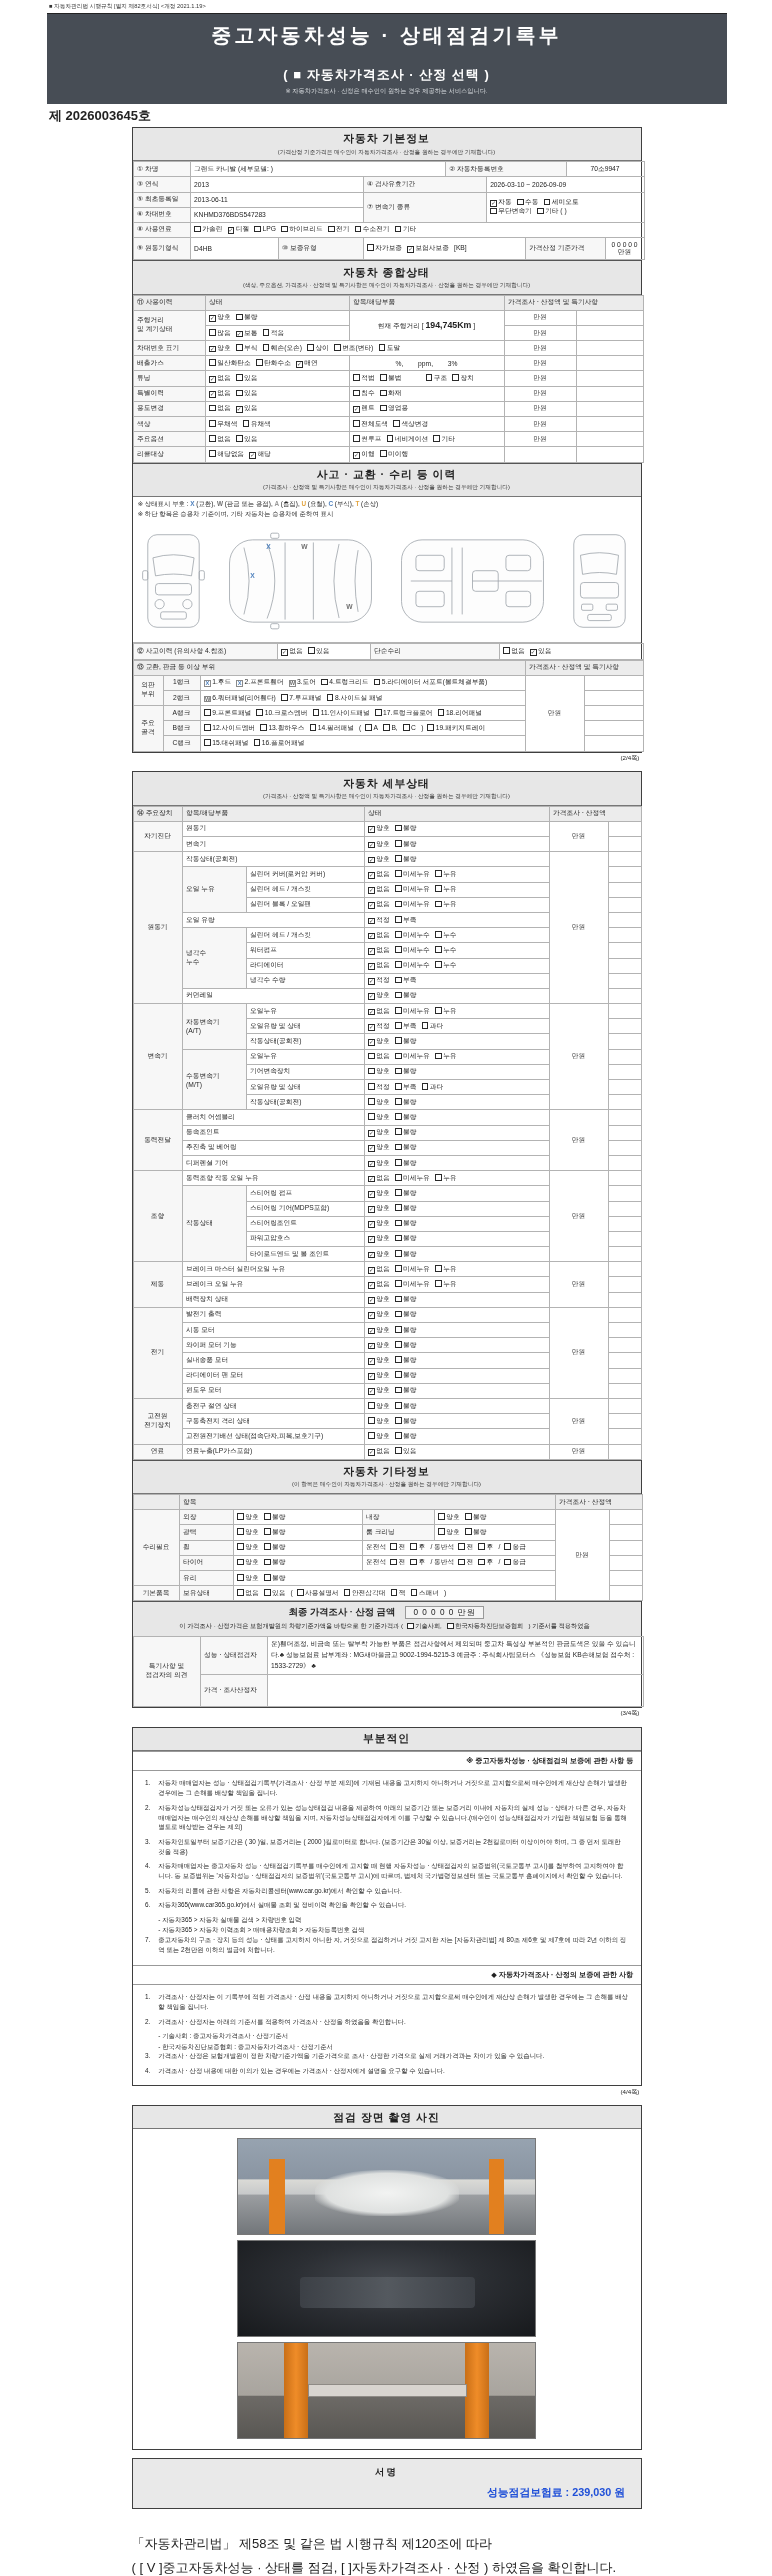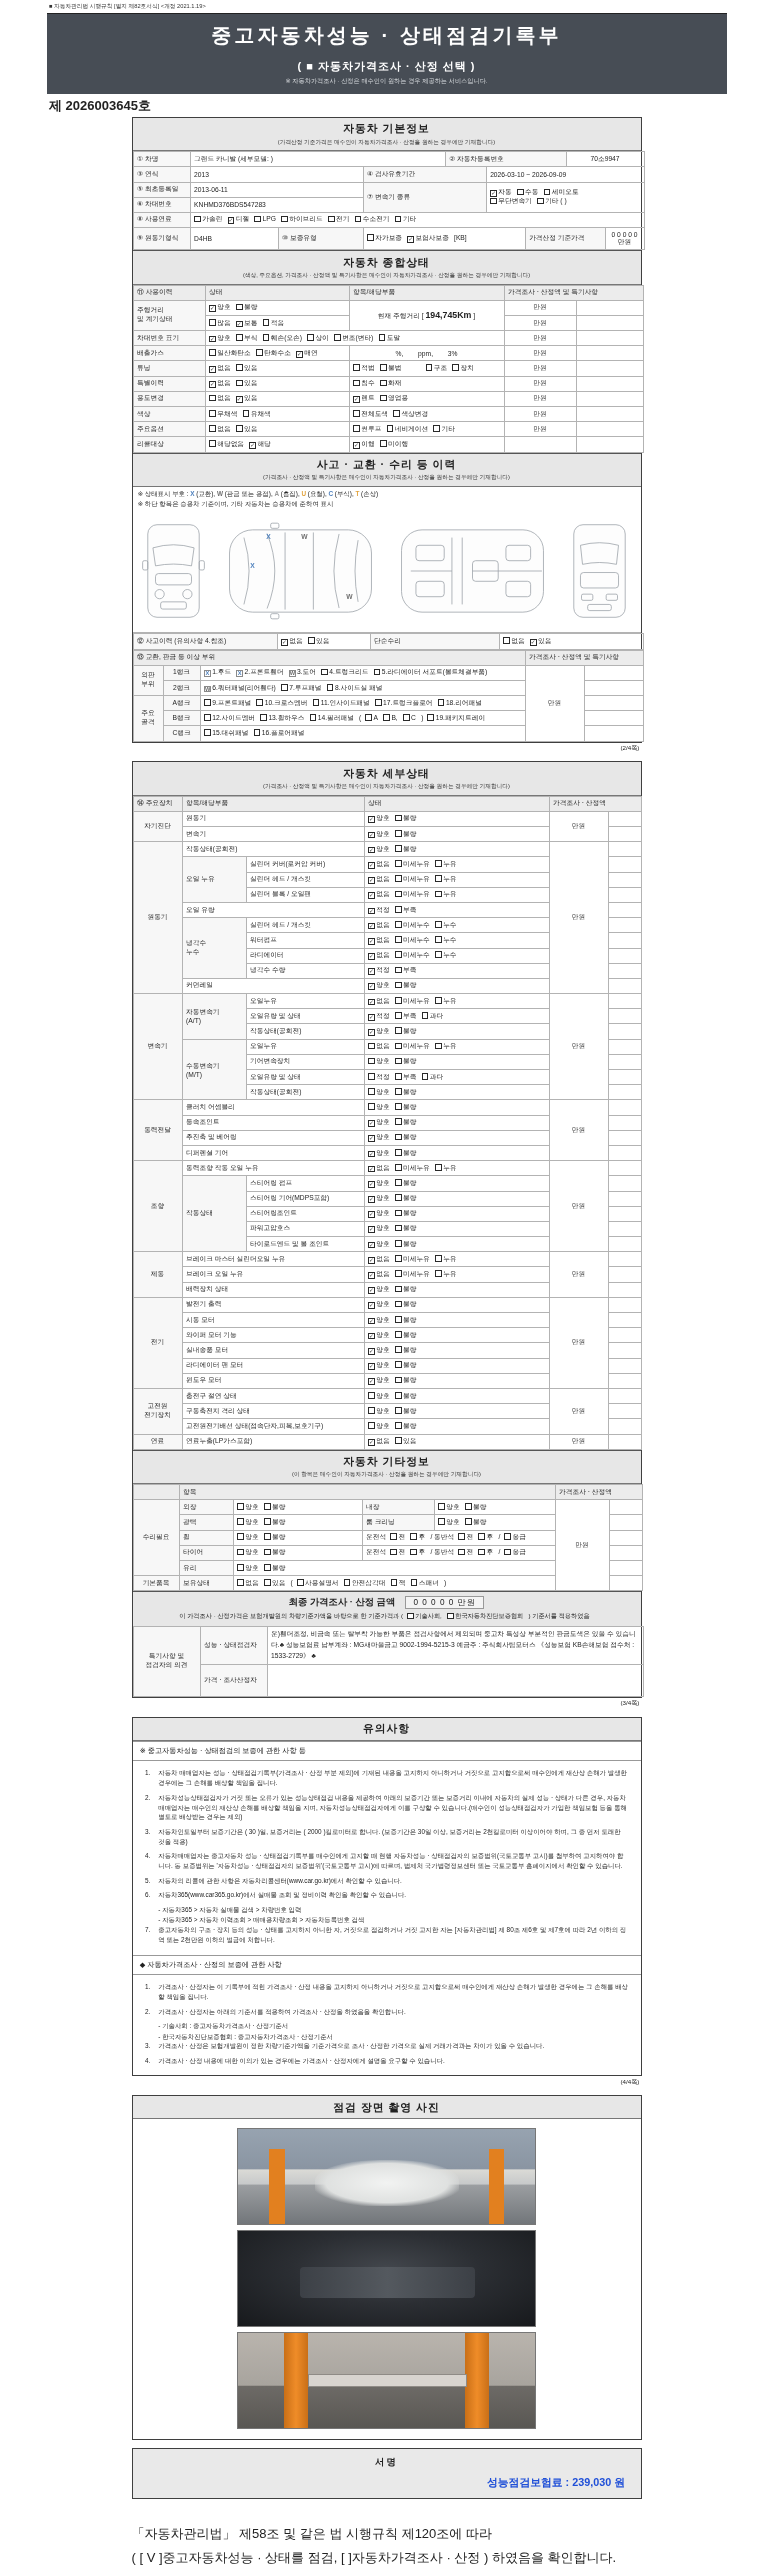--- a/index.html
+++ b/index.html
@@ -9,21 +9,21 @@
     font-family:"Liberation Sans","DejaVu Sans",sans-serif;
     color:#222; font-size:6.7px;
   }
   .page { width:773px; min-height:2576px; padding:2.1px 0 5.2px 0; }
   .formref { margin:1px 0 2.1px 49px; font-size:5.7px; color:#333; }
   .banner {
     width:680px; margin:0 auto; background:#474d55; color:#fff;
     text-align:center; padding:8.2px 0 7.2px 0; border-top:1.5px solid #222;
   }
   .banner .t1 { font-size:20px; font-weight:bold; letter-spacing:3.1px; }
-  .banner .t2 { font-size:11px; font-weight:bold; margin-top:10px; letter-spacing:1px; }
+  .banner .t2 { font-size:13px; font-weight:bold; margin-top:17px; letter-spacing:1px; }
   .banner .t3 { font-size:6.2px; color:#d9dcdf; margin-top:3.1px; }
   .docno { margin:3.1px 0 2.1px 49px; font-size:13px; font-weight:bold; }
   .doc { width:510px; margin:0 auto; }
   .blk { border:1.5px solid #3f3f3f; background:#fff; }
   .sec { background:#e7e7e7; text-align:center; padding:4.6px 3.1px 3.6px 3.1px; border-bottom:0.5px solid #777; }
   .sec .st { font-size:10.8px; font-weight:bold; letter-spacing:1px; }
   .sec .sn { font-size:5.7px; color:#333; margin-top:2.1px; }
   table { border-collapse:collapse; width:100%; table-layout:fixed; }
   td,th { border:0.5px solid #b3b3b3; padding:2.6px 3.6px; vertical-align:middle; font-size:6.7px; }
   td.k { background:#f7f7f7; }
@@ -51,21 +51,21 @@
   .dmark { position:absolute; font-weight:bold; font-size:6.7px; }
   .odometer { font-size:8.8px; font-weight:bold; }
   .finalrow { background:#e7e7e7; text-align:center; padding:4.1px 3.1px; border-top:1px solid #555; }
   .finalrow .fl { font-size:9.3px; font-weight:bold; margin-right:8.2px; }
   .finalrow .fv { font-size:8.2px; background:#f4f4f4; border:0.5px solid #999; padding:1px 7.2px; letter-spacing:1px; }
   .finalnote { font-size:6.2px; margin-top:3.1px; }
   .noticebody { padding:7.2px 12.4px 5.2px 12.4px; }
   .noticebody .itm { display:flex; margin-bottom:4.6px; line-height:1.55; font-size:6.4px; }
   .noticebody .itm .no { width:13.4px; flex:none; }
   .noticebody .sub { margin:1px 0 0 13.4px; line-height:1.5; font-size:6.4px; }
-  .nsec { padding:4.1px 7.2px; font-size:7.2px; font-weight:normal; border-bottom:0.5px solid #999; border-top:0.5px solid #999; }
+  .nsec { padding:4.1px 7.2px; font-size:7.2px; font-weight:bold; border-bottom:0.5px solid #999; border-top:0.5px solid #999;text-align:right; }
   .pricebox { border:1px solid #555; margin:6.2px 12.4px 8.2px 12.4px; padding:5.2px 7.2px; }
   .pricebox .pbt { text-align:center; font-weight:bold; font-size:7.7px; margin-bottom:4.1px; }
   .pricebox .pbl { font-size:6.2px; line-height:1.55; margin-bottom:2.1px; }
   .photo { width:299px; height:97px; margin:5.2px auto; border:0.5px solid #777; position:relative; overflow:hidden; }
   .signblk { background:#e9e9e9; border:1.5px solid #3f3f3f; padding:7.2px 15.5px 8.2px 15.5px; }
   .signblk .sg { text-align:center; font-size:9.3px; font-weight:bold; letter-spacing:2.1px; }
   .fee { text-align:right; font-size:10.8px; font-weight:bold; margin-top:7.2px; }
   .footer { text-align:left; margin-top:23px; font-size:13px; line-height:1.8; }
 </style>
 </head>
@@ -710,21 +710,21 @@
           </tbody>
       </table>
     </div>
   </div>
   <div class="pgmark">(3/4쪽)</div>
   <div class="gap"></div>
 
   <div class="doc">
     <div class="blk">
       <div class="sec">
-        <div class="st">유의사항</div>
+        <div class="st">부분적인</div>
       </div>
       <div class="nsec">※ 중고자동차성능 · 상태점검의 보증에 관한 사항 등</div>
       <div class="noticebody" id="notice-items-1">
           <div class="itm">
             <span class="no">1.</span>
             <span>자동차 매매업자는 성능 · 상태점검기록부(가격조사 · 산정 부분 제외)에 기재된 내용을 고지하지 아니하거나 거짓으로 고지함으로써 매수인에게 재산상 손해가 발생한 경우에는 그 손해를 배상할 책임을 집니다.</span>
           </div>
           <div class="itm">
             <span class="no">2.</span>
             <span>자동차성능상태점검자가 거짓 또는 오류가 있는 성능상태점검 내용을 제공하여 아래의 보증기간 또는 보증거리 이내에 자동차의 실제 성능 · 상태가 다른 경우, 자동차매매업자는 매수인의 재산상 손해를 배상할 책임을 지며, 자동차성능상태점검자에게 이를 구상할 수 있습니다.(매수인이 성능상태점검자가 가입한 책임보험 등을 통해 별도로 배상받는 경우는 제외)</span>

